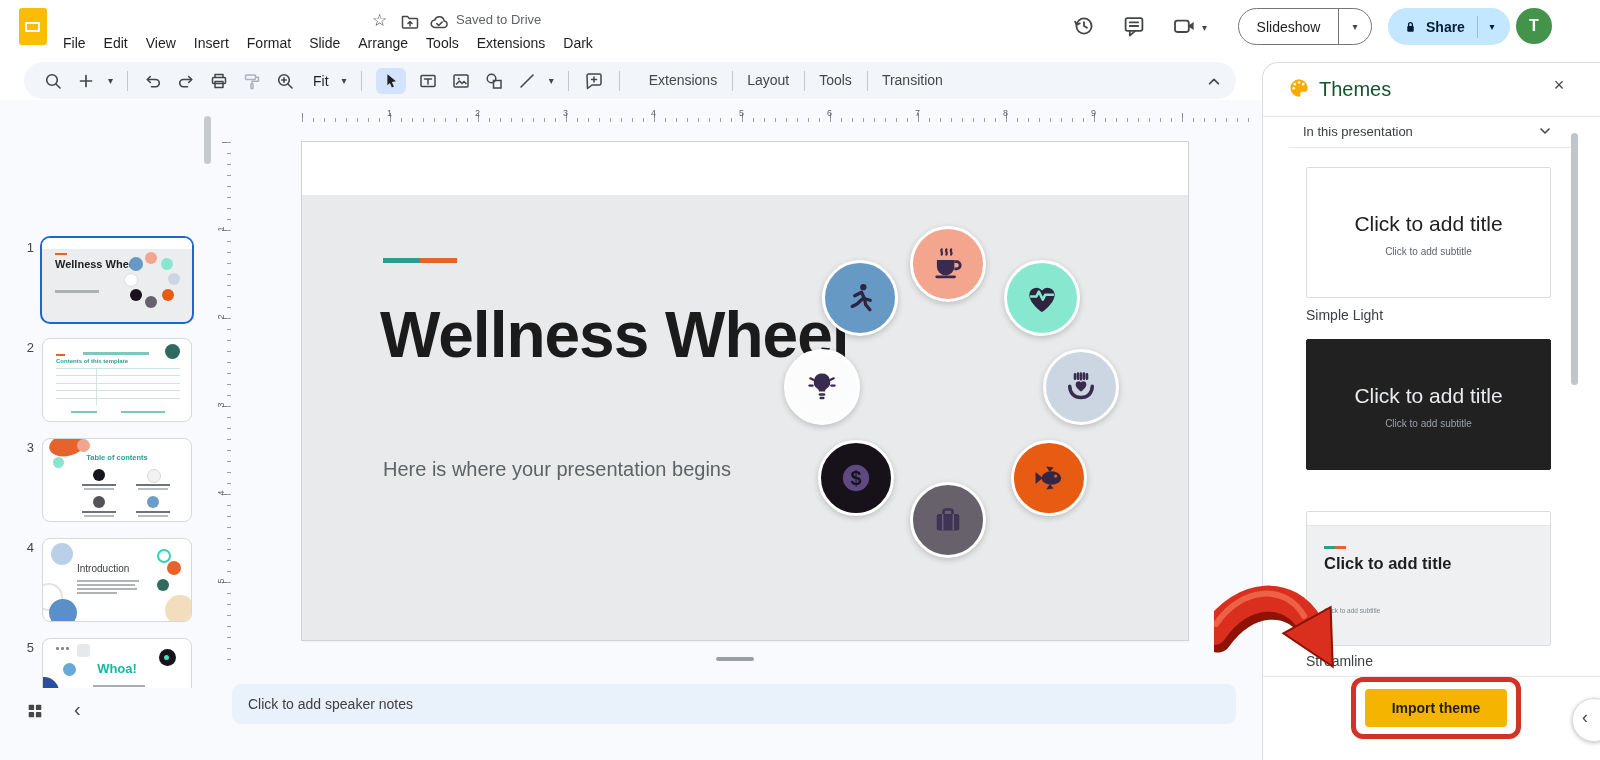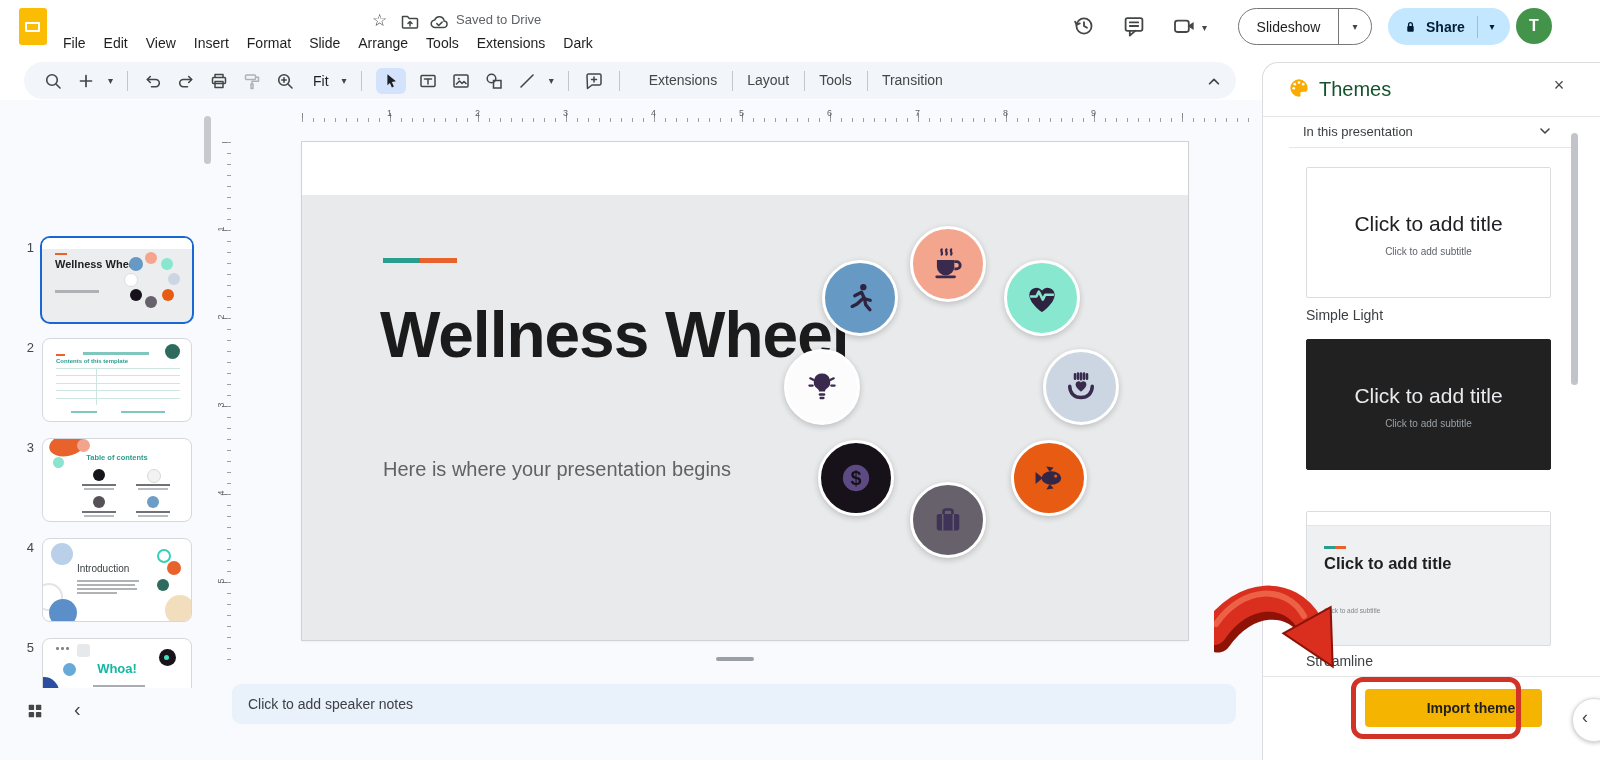--- a/index.html
+++ b/index.html
@@ -99,21 +99,21 @@
   .tcard.dark .ct{color:#e8eaed;}  .tcard.dark .cs{color:#9aa0a6;}
   .tcard.stream{background:#eef0f1;top:448px;height:135px;}
   .tcard.stream::before{content:'';position:absolute;left:0;top:0;right:0;height:13px;background:#fff;border-bottom:1px solid #e3e5e7;}
   .tcard.stream .sdiv{position:absolute;left:17px;top:34px;width:22px;height:3px;display:flex;}
   .tcard.stream .sdiv i{flex:1;}
   .tcard.stream .ct{left:17px;right:auto;top:42px;text-align:left;font-size:16.5px;font-weight:700;color:#1f1f1f;}
   .tcard.stream .cs{left:17px;right:auto;top:95px;text-align:left;font-size:6.5px;color:#80868b;}
   .tlabel{position:absolute;left:43px;font-size:14px;color:#3c4043;}
   .panel-div3{position:absolute;left:0;right:0;top:613px;height:1px;background:#e4e6e9;}
   .panel-scroll{position:absolute;left:308px;top:70px;width:7px;height:252px;background:#c1c5c9;border-radius:4px;}
-  .import-btn{position:absolute;left:102px;top:626px;width:142px;height:38px;background:#f4b400;border-radius:4px;font-size:14px;font-weight:700;color:#1f1f1f;display:flex;align-items:center;justify-content:center;padding-left:35px;}
+  .import-btn{position:absolute;left:102px;top:626px;width:142px;height:38px;background:#f4b400;border-radius:4px;font-size:14px;font-weight:700;color:#1f1f1f;display:flex;align-items:center;justify-content:center;}
   .red-box{position:absolute;left:88px;top:614px;width:170px;height:62px;border:5px solid #d13327;border-radius:12px;box-sizing:border-box;}
   .arrow-svg{left:1214px;top:574px;z-index:40;}
   .collapse-circle{left:1572px;top:698px;width:44px;height:44px;border-radius:50%;background:#fff;border:1px solid #dadce0;box-shadow:0 1px 4px rgba(0,0,0,.25);box-sizing:border-box;z-index:30;}
   .collapse-circle span{position:absolute;left:9px;top:8px;font-size:18px;color:#444746;}
 </style>
 </head>
 <body>
 
 <div class="app">
 

